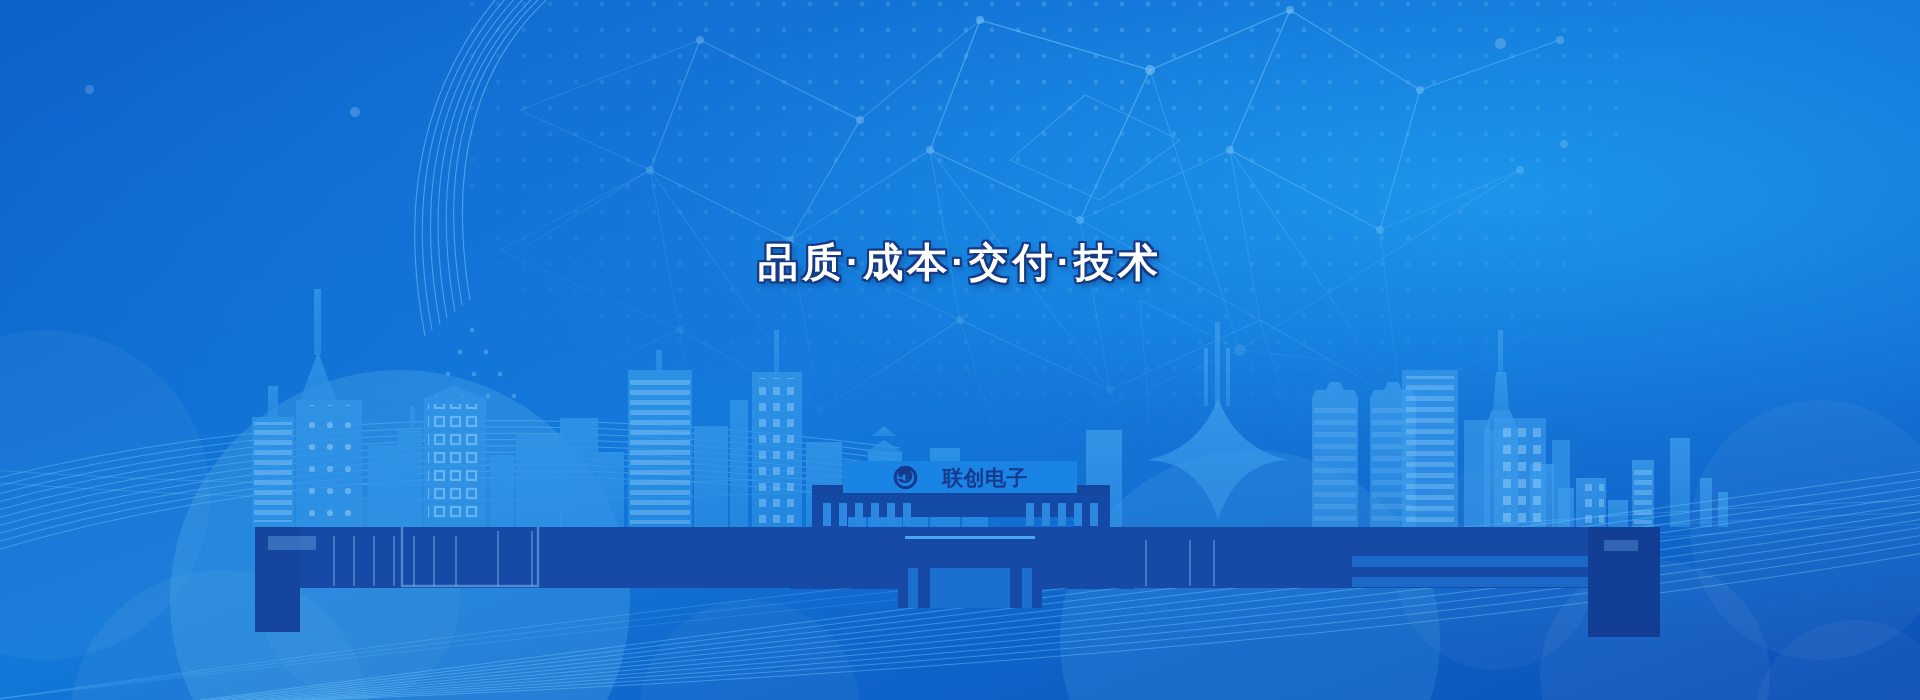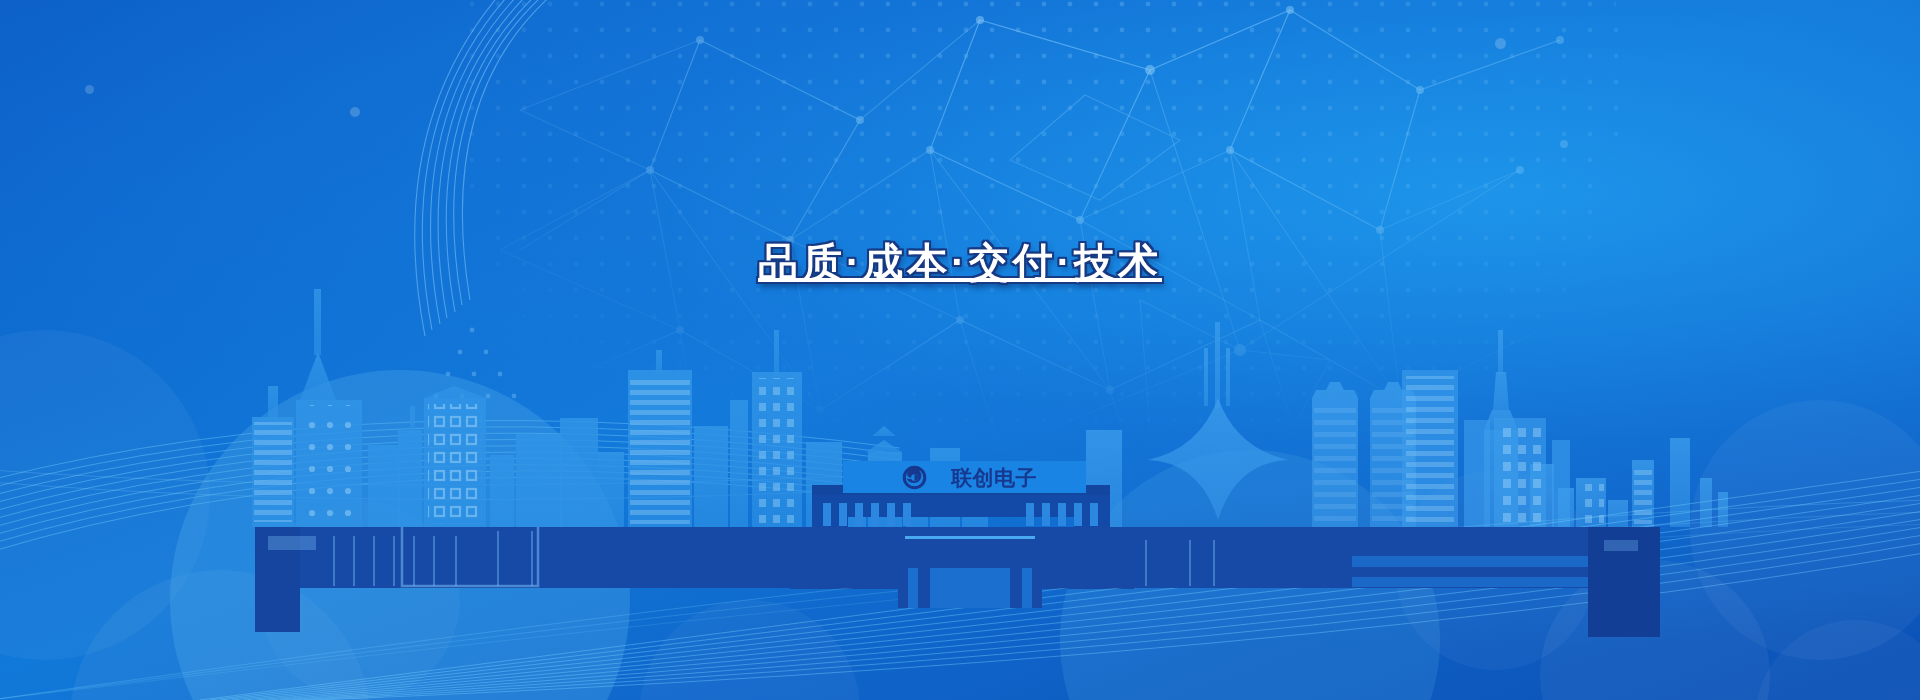--- a/index.html
+++ b/index.html
@@ -32,32 +32,31 @@
     font-weight:700;
     letter-spacing:.10em;
     line-height:1.24;
     white-space:pre;
     text-shadow:
        0 0 1px #173a84,
        2px 0 0 #173a84, -2px 0 0 #173a84, 0 2px 0 #173a84, 0 -2px 0 #173a84,
        2px 2px 0 #173a84, -2px 2px 0 #173a84, 2px -2px 0 #173a84, -2px -2px 0 #173a84,
        3px 4px 6px rgba(8,40,95,.55);
   }
-  #line1{font-size:40px;text-decoration:underline;}
+  #line1{font-size:40px;}
   #line2{font-size:44px;margin-top:12px;letter-spacing:.12em;}
 
   
   #logo-plaque{
     position:absolute;
     left:843px; top:461px;
     width:234px; height:32px;
     background:#1a84e4;
     display:flex;align-items:center;justify-content:center;gap:23px;
     z-index:35;
-    padding-left:9px;
   }
   #logo-text{
     color:#16388e;
     font-size:21px;
     font-weight:700;
     letter-spacing:.02em;
     line-height:1;
     font-family:"Liberation Sans","DejaVu Sans",sans-serif;
   }
 </style>

